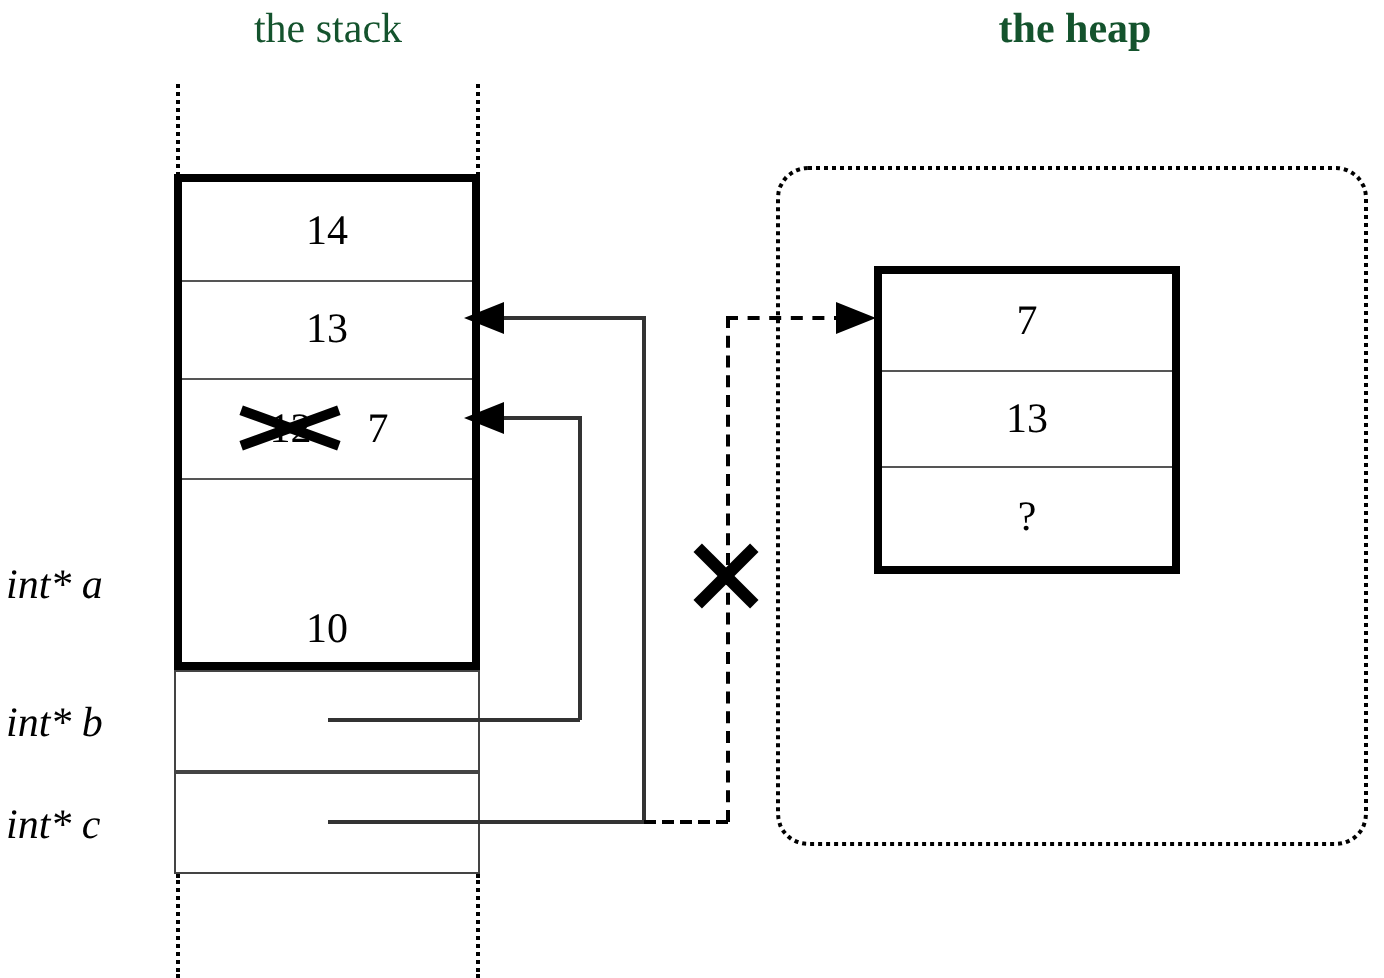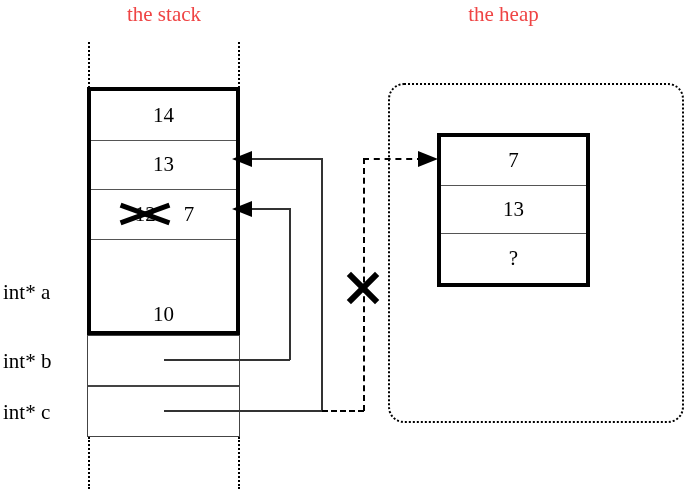--- a/index.html
+++ b/index.html
@@ -9,26 +9,26 @@
     width:692px;height:489px;
     background:#ffffff;
     font-family:"Liberation Serif","DejaVu Serif",serif;
     color:#000000;
     overflow:hidden;
   }
   .ttl{
     position:absolute;
     font-size:21px;
     line-height:21px;
-    color:#ef4444;
+    color:#14532d;
     white-space:nowrap;
     text-align:center;
   }
   #title-stack{left:88px;top:4px;width:152px;}
-  #title-heap{left:427px;top:4px;width:153px;}
+  #title-heap{left:461px;top:4px;width:153px;font-weight:bold;}
 
   
   #stack-frame{
     position:absolute;
     left:87px;top:87px;
     width:153px;height:248px;
     border:4px solid #000;
     box-sizing:border-box;
     background:#fff;
   }
@@ -72,20 +72,21 @@
     background:#fff;
   }
   #pcell-b{top:335px;height:51px;}
   #pcell-c{top:386px;height:51px;}
 
   .plabel{
     position:absolute;
     font-size:21px;
     white-space:nowrap;
     text-align:left;
+    font-style:italic;
   }
   #lbl-a{left:3px;top:280px;}
   #lbl-b{left:3px;top:349px;}
   #lbl-c{left:3px;top:400px;}
 
   
   .vdot{
     position:absolute;
     width:0;
     border-left:2px dotted #000;

